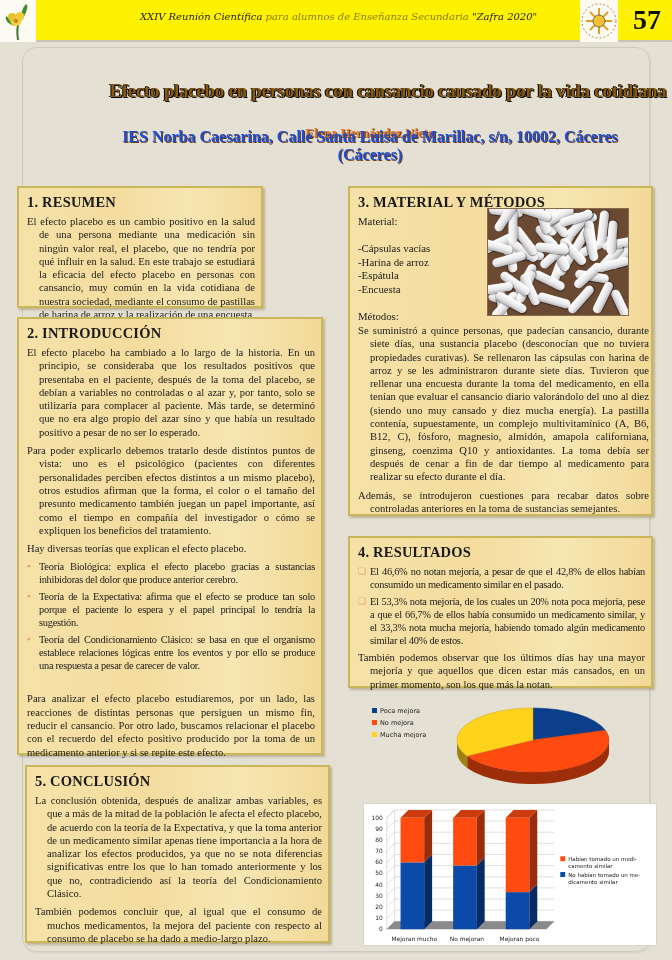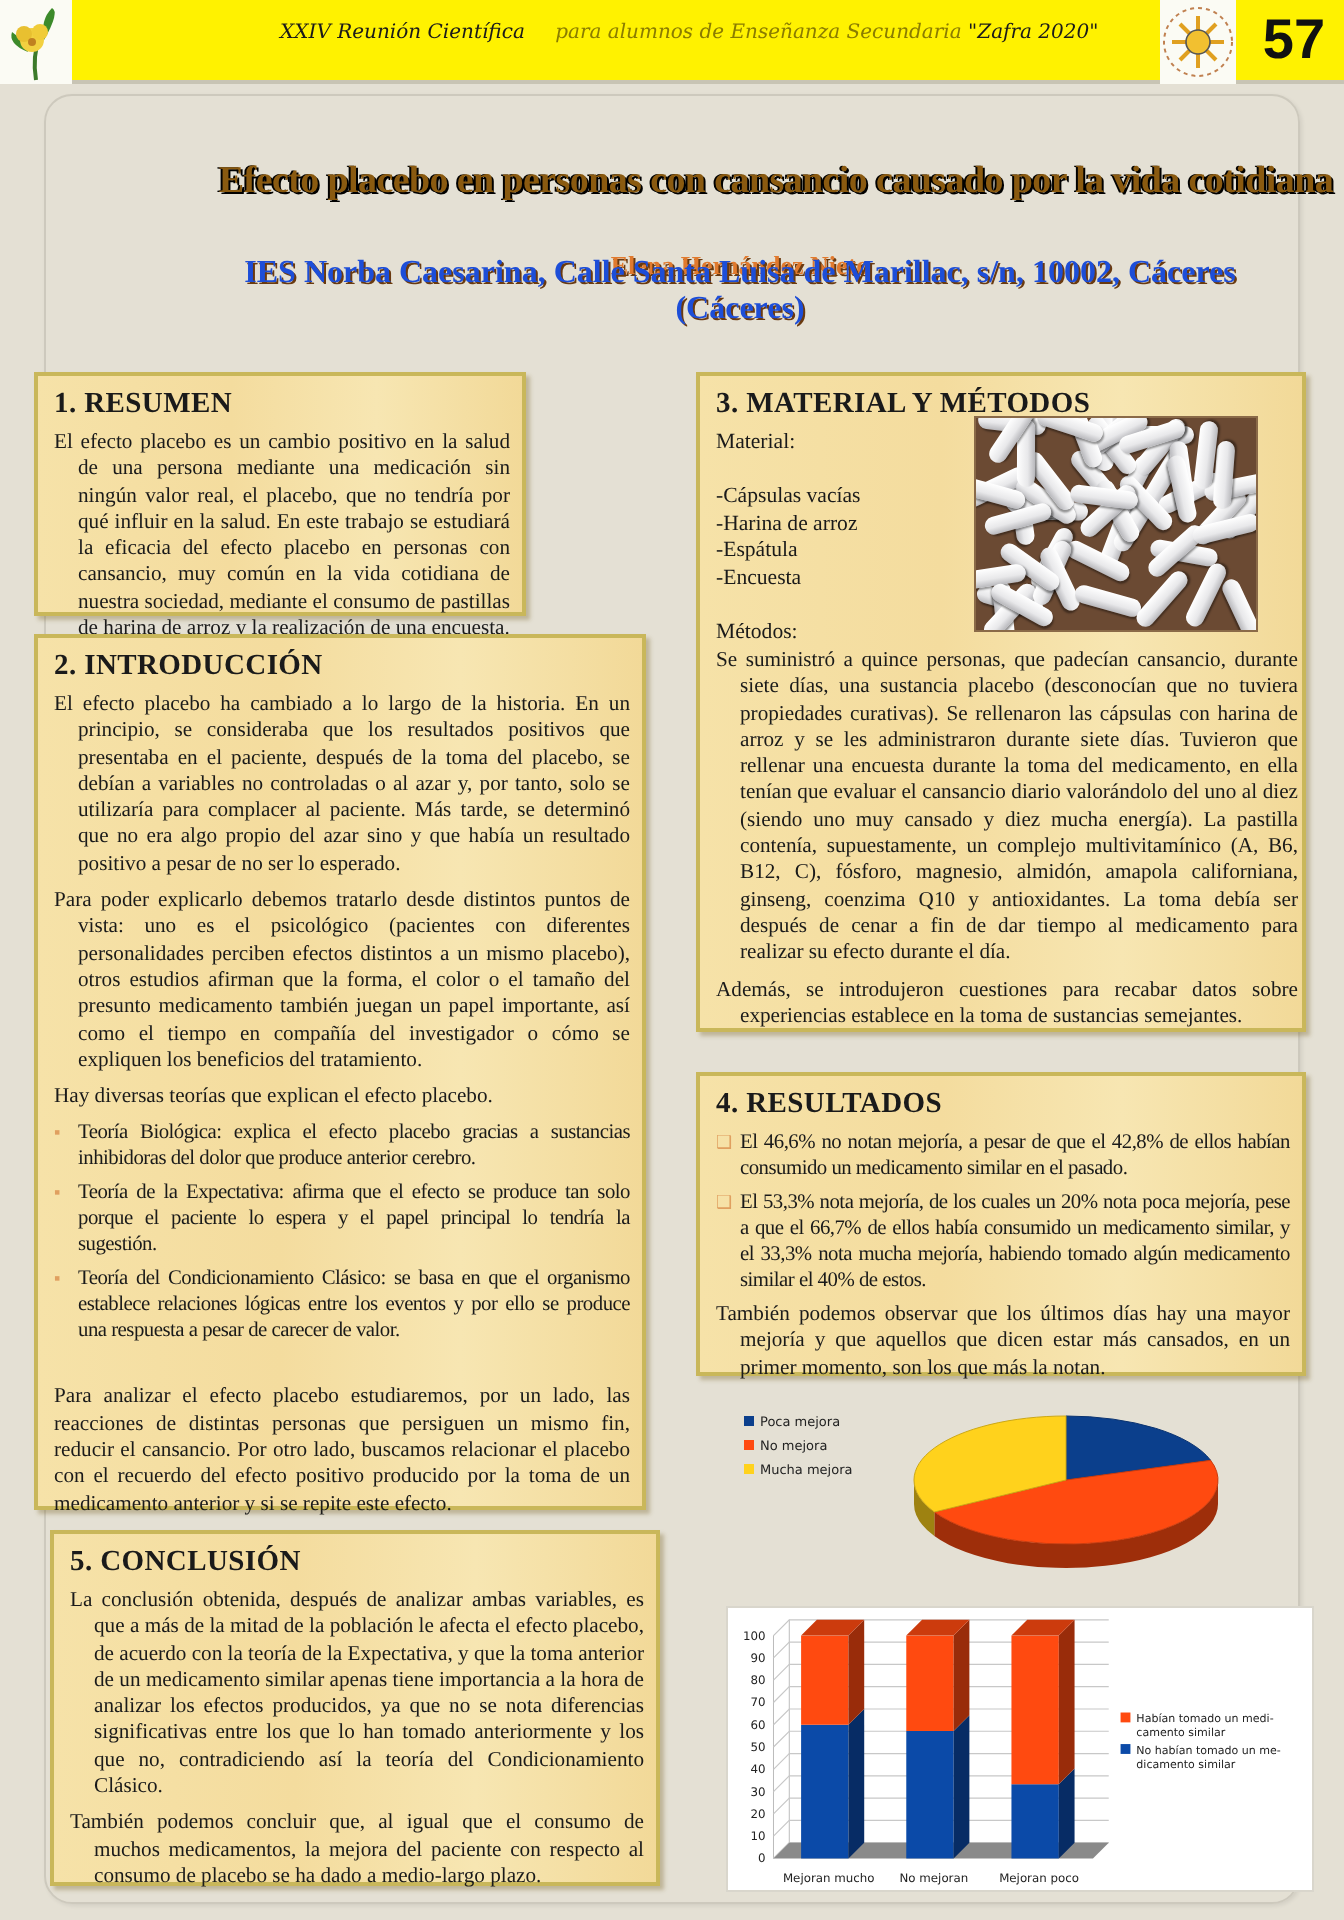--- a/index.html
+++ b/index.html
@@ -22,24 +22,24 @@
   }
   .logo-right {
     position: absolute; left: 580px; top: 0; width: 38px; height: 42px;
     background: #fbfbf4;
   }
   .header-title {
     position: absolute; left: 140px; top: 11px; width: 340px;
     font-family: "DejaVu Serif", serif; font-style: italic;
     font-size: 10px; color: #1a1a1a; white-space: nowrap;
   }
-  .header-title .light { color: #8a7c00; margin-left: 12px; }
+  .header-title .light { color: #8a7c00; }
   .page-num {
     position: absolute; left: 622px; top: 4px; width: 50px;
-    font-family: Liberation Sans, sans-serif; font-weight: bold;
+    font-family: Liberation Serif, serif; font-weight: bold;
     font-size: 28px; color: #111; text-align: center;
   }
   
   .frame {
     position: absolute; left: 22px; top: 47px; width: 628px; height: 905px;
     border: 1px solid #cdc9bd; border-radius: 14px;
     box-shadow: 1px 1px 2px rgba(0,0,0,0.08);
   }
   
   .title {
@@ -243,21 +243,21 @@
       <div class="pill" style="left: 83.2046px; top: 62.4752px; transform: rotate(-41.7701deg);"></div>
       <div class="pill" style="left: 36.7232px; top: 4.02469px; transform: rotate(68.5934deg);"></div>
       <div class="pill" style="left: 0.774263px; top: 3.11121px; transform: rotate(-56.4599deg);"></div>
       <div class="pill" style="left: 29.5244px; top: -0.931893px; transform: rotate(18.0702deg);"></div>
       <div class="pill" style="left: 47.1403px; top: 35.2287px; transform: rotate(7.18364deg);"></div>
       <div class="pill" style="left: 107.789px; top: 50.9263px; transform: rotate(-14.1196deg);"></div>
       <div class="pill" style="left: 5.63589px; top: 89.4943px; transform: rotate(29.1605deg);"></div>
     </div>
   <div class="metodos-text">
     <p>Se suministró a quince personas, que padecían cansancio, durante siete días, una sustancia placebo (desconocían que no tuviera propiedades curativas). Se rellenaron las cápsulas con harina de arroz y se les administraron durante siete días. Tuvieron que rellenar una encuesta durante la toma del medicamento, en ella tenían que evaluar el cansancio diario valorándolo del uno al diez (siendo uno muy cansado y diez mucha energía). La pastilla contenía, supuestamente, un complejo multivitamínico (A, B6, B12, C), fósforo, magnesio, almidón, amapola californiana, ginseng, coenzima Q10 y antioxidantes. La toma debía ser después de cenar a fin de dar tiempo al medicamento para realizar su efecto durante el día.</p>
-    <p>Además, se introdujeron cuestiones para recabar datos sobre experiencias establece en la toma de sustancias semejantes.</p>
+    <p>Además, se introdujeron cuestiones para recabar datos sobre controladas anteriores en la toma de sustancias semejantes.</p>
   </div>
 </div>
 
 <div class="box" id="sec-result">
   <h2>4. RESULTADOS</h2>
   <ul class="res-list">
     <li><span class="bullet">❑</span><span>El 46,6% no notan mejoría, a pesar de que el 42,8% de ellos habían consumido un medicamento similar en el pasado.</span></li>
     <li><span class="bullet">❑</span><span> El 53,3% nota mejoría, de los cuales un 20% nota poca mejoría, pese a que el 66,7% de ellos había consumido un medicamento similar, y el 33,3% nota mucha mejoría, habiendo tomado algún medicamento similar el 40% de estos.</span></li>
   </ul>
   <p>También podemos observar que los últimos días hay una mayor mejoría y que aquellos que dicen estar más cansados, en un primer momento, son los que más la notan.</p>

